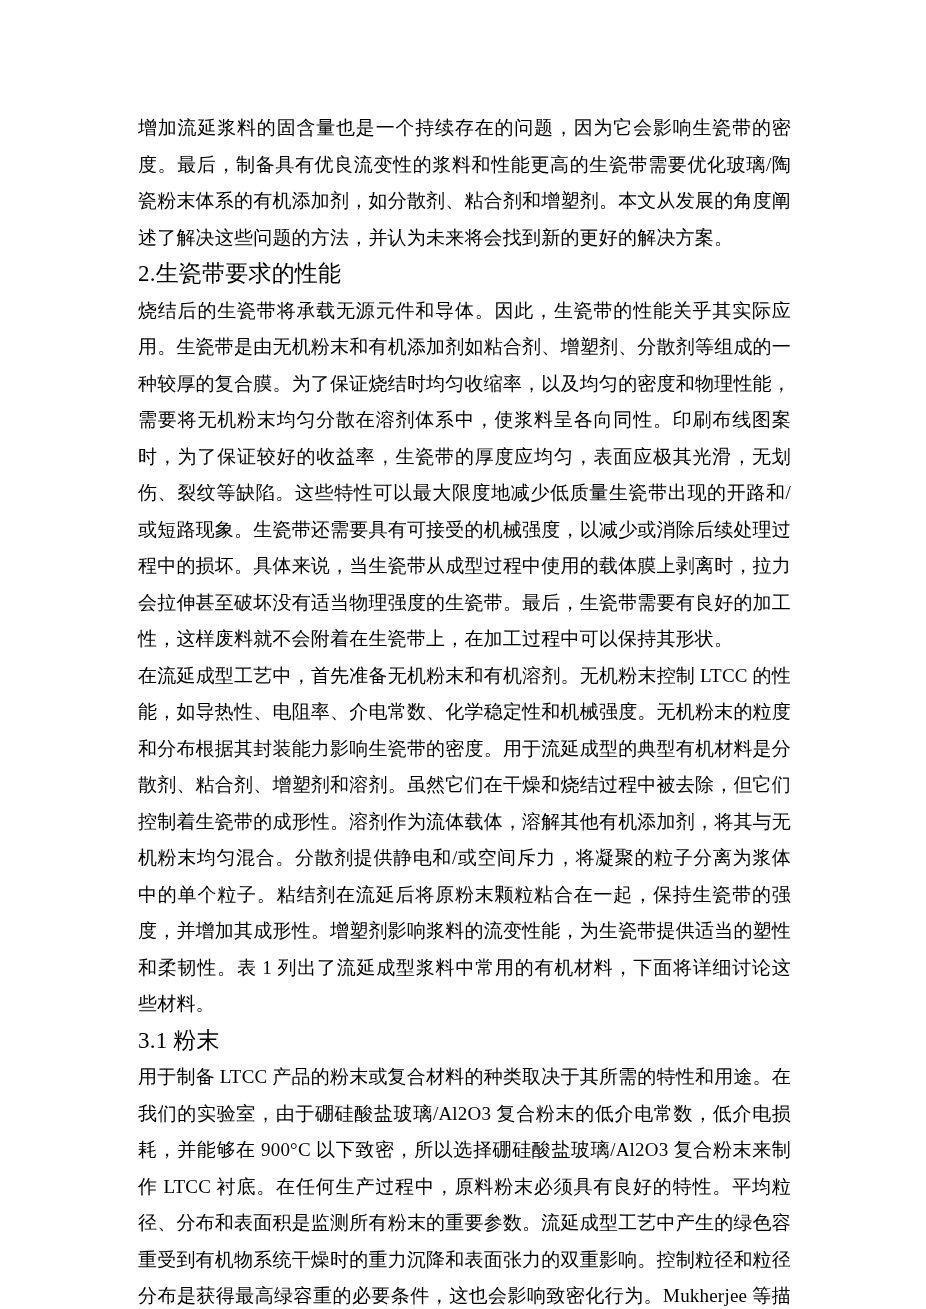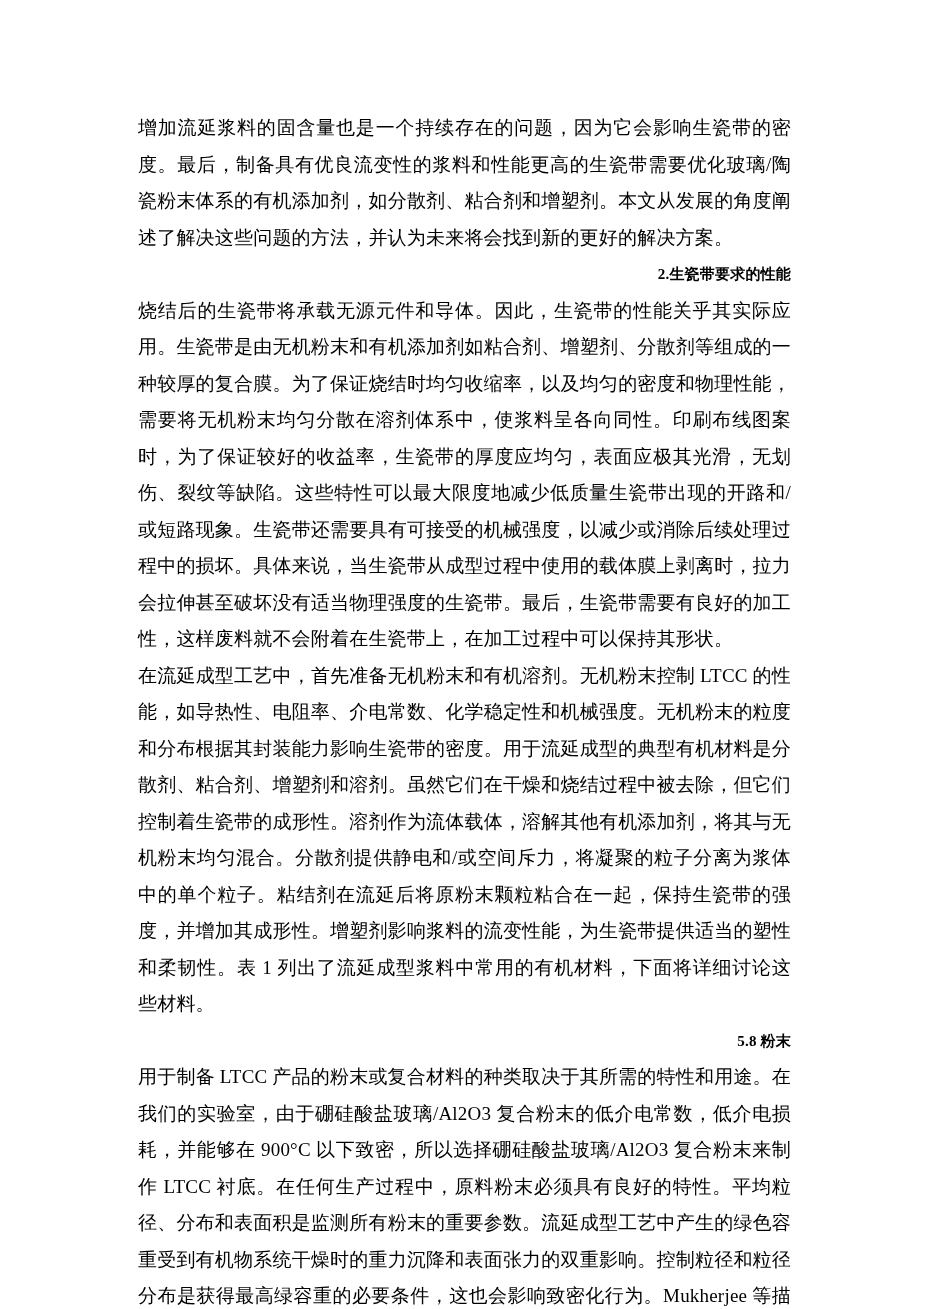--- a/index.html
+++ b/index.html
@@ -33,30 +33,30 @@
       letter-spacing: 0.2px;
     }
     .block {
       margin: 0;
       padding: 0;
       text-align: justify;
       text-justify: inter-ideograph;
       word-break: break-all;
     }
     .heading {
-      text-align: right;
-      font-weight: bold;
-      font-size: 15px;
+      text-align: left;
+      font-weight: normal;
+      font-size: 23px;
     }
   </style>
 </head>
 <body>
 
 <div class="page">
   <div class="page-text">
     <p class="block">增加流延浆料的固含量也是一个持续存在的问题，因为它会影响生瓷带的密度。最后，制备具有优良流变性的浆料和性能更高的生瓷带需要优化玻璃/陶瓷粉末体系的有机添加剂，如分散剂、粘合剂和增塑剂。本文从发展的角度阐述了解决这些问题的方法，并认为未来将会找到新的更好的解决方案。</p>
     <h2 class="block heading">2.生瓷带要求的性能</h2>
     <p class="block">烧结后的生瓷带将承载无源元件和导体。因此，生瓷带的性能关乎其实际应用。生瓷带是由无机粉末和有机添加剂如粘合剂、增塑剂、分散剂等组成的一种较厚的复合膜。为了保证烧结时均匀收缩率，以及均匀的密度和物理性能，需要将无机粉末均匀分散在溶剂体系中，使浆料呈各向同性。印刷布线图案时，为了保证较好的收益率，生瓷带的厚度应均匀，表面应极其光滑，无划伤、裂纹等缺陷。这些特性可以最大限度地减少低质量生瓷带出现的开路和/或短路现象。生瓷带还需要具有可接受的机械强度，以减少或消除后续处理过程中的损坏。具体来说，当生瓷带从成型过程中使用的载体膜上剥离时，拉力会拉伸甚至破坏没有适当物理强度的生瓷带。最后，生瓷带需要有良好的加工性，这样废料就不会附着在生瓷带上，在加工过程中可以保持其形状。</p>
     <p class="block">在流延成型工艺中，首先准备无机粉末和有机溶剂。无机粉末控制 LTCC 的性能，如导热性、电阻率、介电常数、化学稳定性和机械强度。无机粉末的粒度和分布根据其封装能力影响生瓷带的密度。用于流延成型的典型有机材料是分散剂、粘合剂、增塑剂和溶剂。虽然它们在干燥和烧结过程中被去除，但它们控制着生瓷带的成形性。溶剂作为流体载体，溶解其他有机添加剂，将其与无机粉末均匀混合。分散剂提供静电和/或空间斥力，将凝聚的粒子分离为浆体中的单个粒子。粘结剂在流延后将原粉末颗粒粘合在一起，保持生瓷带的强度，并增加其成形性。增塑剂影响浆料的流变性能，为生瓷带提供适当的塑性和柔韧性。表 1 列出了流延成型浆料中常用的有机材料，下面将详细讨论这些材料。</p>
-    <h3 class="block heading">5.8 粉末</h3>
+    <h3 class="block heading">3.1 粉末</h3>
     <p class="block">用于制备 LTCC 产品的粉末或复合材料的种类取决于其所需的特性和用途。在我们的实验室，由于硼硅酸盐玻璃/Al2O3 复合粉末的低介电常数，低介电损耗，并能够在 900°C 以下致密，所以选择硼硅酸盐玻璃/Al2O3 复合粉末来制作 LTCC 衬底。在任何生产过程中，原料粉末必须具有良好的特性。平均粒径、分布和表面积是监测所有粉末的重要参数。流延成型工艺中产生的绿色容重受到有机物系统干燥时的重力沉降和表面张力的双重影响。控制粒径和粒径分布是获得最高绿容重的必要条件，这也会影响致密化行为。Mukherjee 等描述了</p>
   </div>
 </div>
 
 </body></html>

